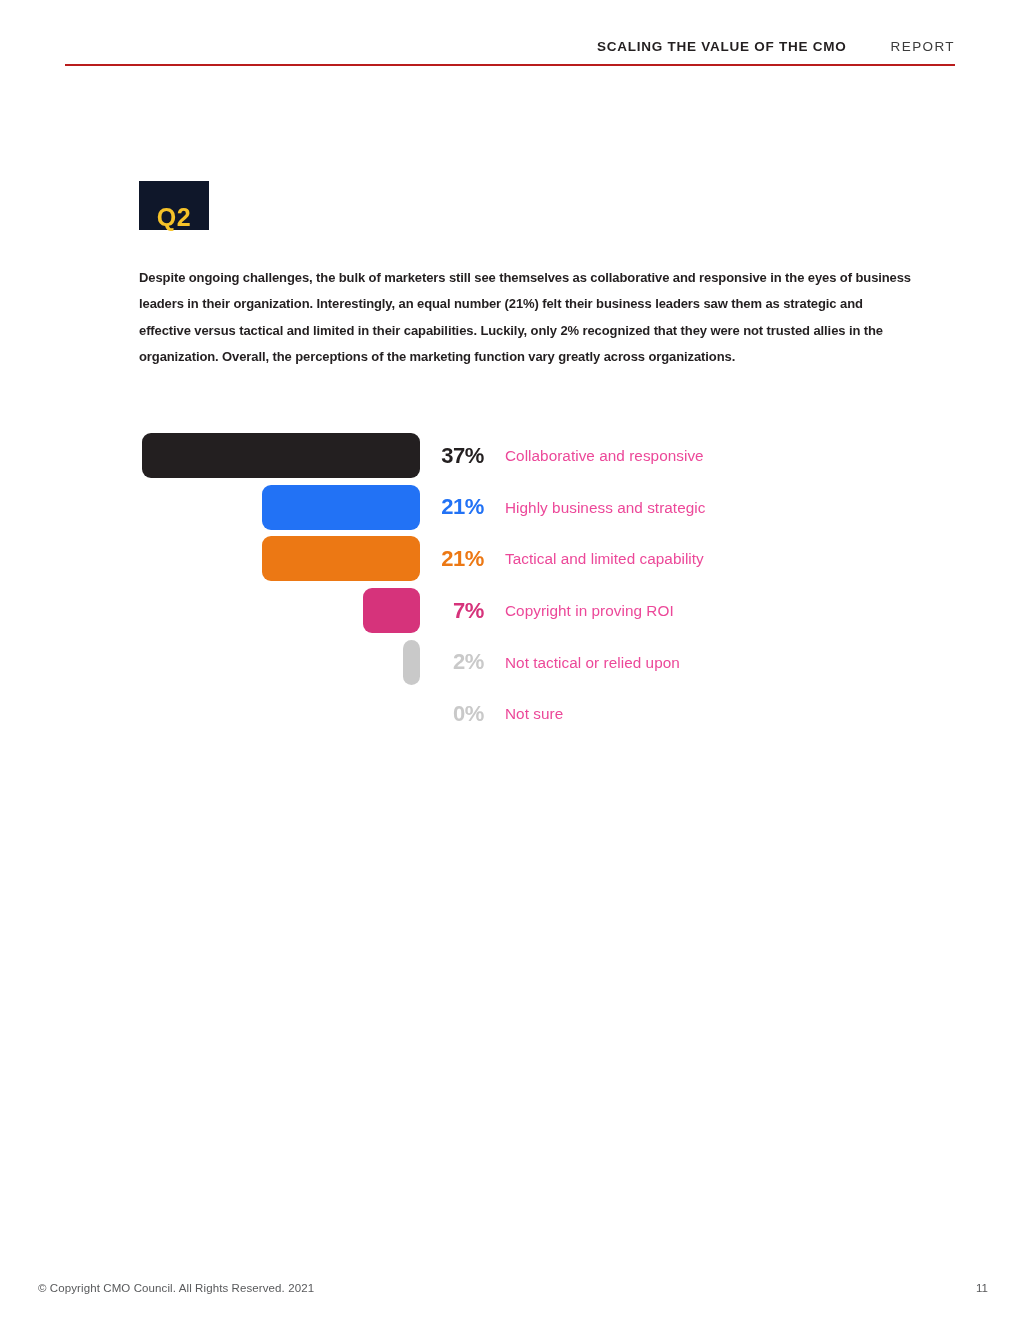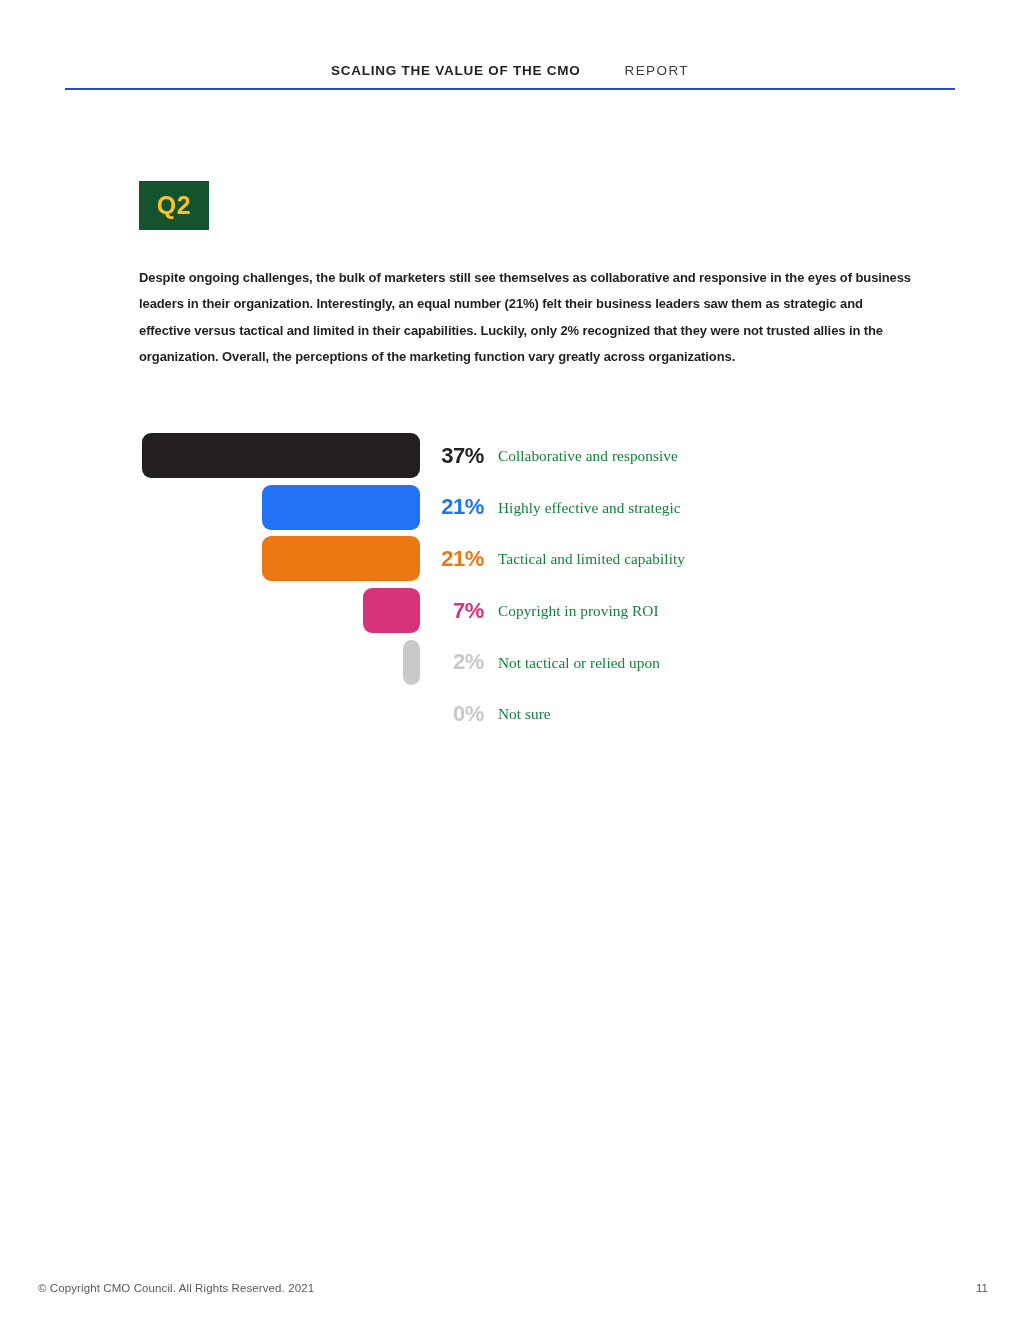--- a/index.html
+++ b/index.html
@@ -16,25 +16,24 @@
     -webkit-font-smoothing: antialiased;
   }
 
   
   .page-header {
     position: absolute;
     left: 65px;
     top: 40px;
     width: 890px;
     height: 24px;
-    border-bottom: 2px solid #1d4ed8;
+    border-bottom: 2px solid #b91c1c;
     display: flex;
     align-items: flex-start;
-    justify-content: center;
-    margin-top: 24px;
+    justify-content: flex-end;
   }
   .header-title {
     font-size: 13.5px;
     font-weight: bold;
     letter-spacing: 0.75px;
     color: #231F20;
     text-transform: uppercase;
     line-height: 1;
   }
   .header-kicker {
@@ -53,23 +52,23 @@
     left: 139px;
     top: 181px;
     width: 790px;
     display: flex;
     align-items: flex-start;
   }
   .q-badge {
     flex: 0 0 auto;
     width: 70px;
     height: 49px;
-    background: #14532d;
-    display: flex;
-    align-items: center;
+    background: #0f172a;
+    display: flex;
+    align-items: flex-end;
     justify-content: center;
   }
   .q-badge-label {
     color: #F5C229;
     font-size: 25px;
     font-weight: bold;
     letter-spacing: 0.5px;
     line-height: 1;
   }
   .question-text {
@@ -130,27 +129,26 @@
     flex: 0 0 auto;
     width: 64px;
     text-align: right;
     font-size: 22px;
     font-weight: bold;
     letter-spacing: -0.4px;
     line-height: 1;
   }
   .bar-label {
     flex: 0 0 auto;
-    margin-left: 14px;
+    margin-left: 21px;
     font-size: 15.3px;
-    color: #15803d;
+    color: #ec4899;
     line-height: 1;
     letter-spacing: 0.05px;
     white-space: nowrap;
-    font-family: Liberation Serif, serif;
   }
 
   
   .page-footer {
     position: absolute;
     left: 38px;
     top: 1282px;
     width: 950px;
     display: flex;
     align-items: center;
@@ -188,21 +186,21 @@
         <div class="bar" style="width: 278px; background: rgb(35, 31, 32);"></div>
       </div>
       <span class="pct" style="color: rgb(35, 31, 32);">37%</span>
       <span class="bar-label">Collaborative and responsive</span>
     </div>
     <div class="chart-row">
       <div class="bar-track">
         <div class="bar" style="width: 158px; background: rgb(34, 114, 245);"></div>
       </div>
       <span class="pct" style="color: rgb(34, 114, 245);">21%</span>
-      <span class="bar-label">Highly effective and strategic</span>
+      <span class="bar-label">Highly business and strategic</span>
     </div>
     <div class="chart-row">
       <div class="bar-track">
         <div class="bar" style="width: 158px; background: rgb(236, 120, 20);"></div>
       </div>
       <span class="pct" style="color: rgb(236, 120, 20);">21%</span>
       <span class="bar-label">Tactical and limited capability</span>
     </div>
     <div class="chart-row">
       <div class="bar-track">

